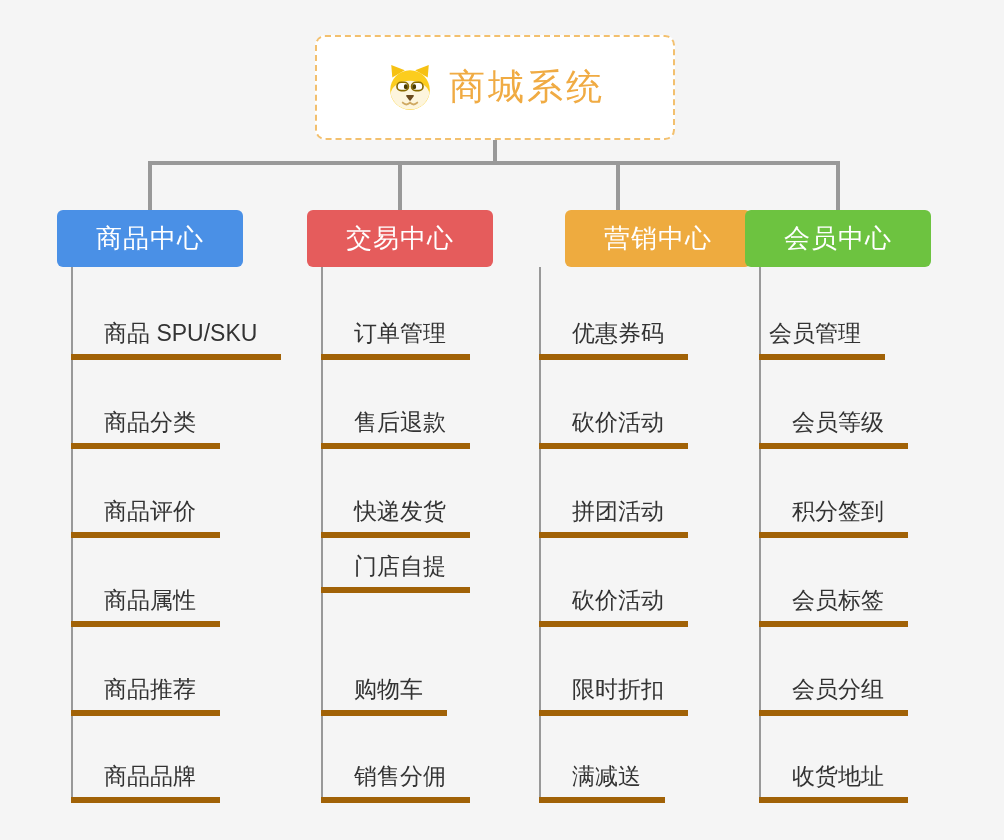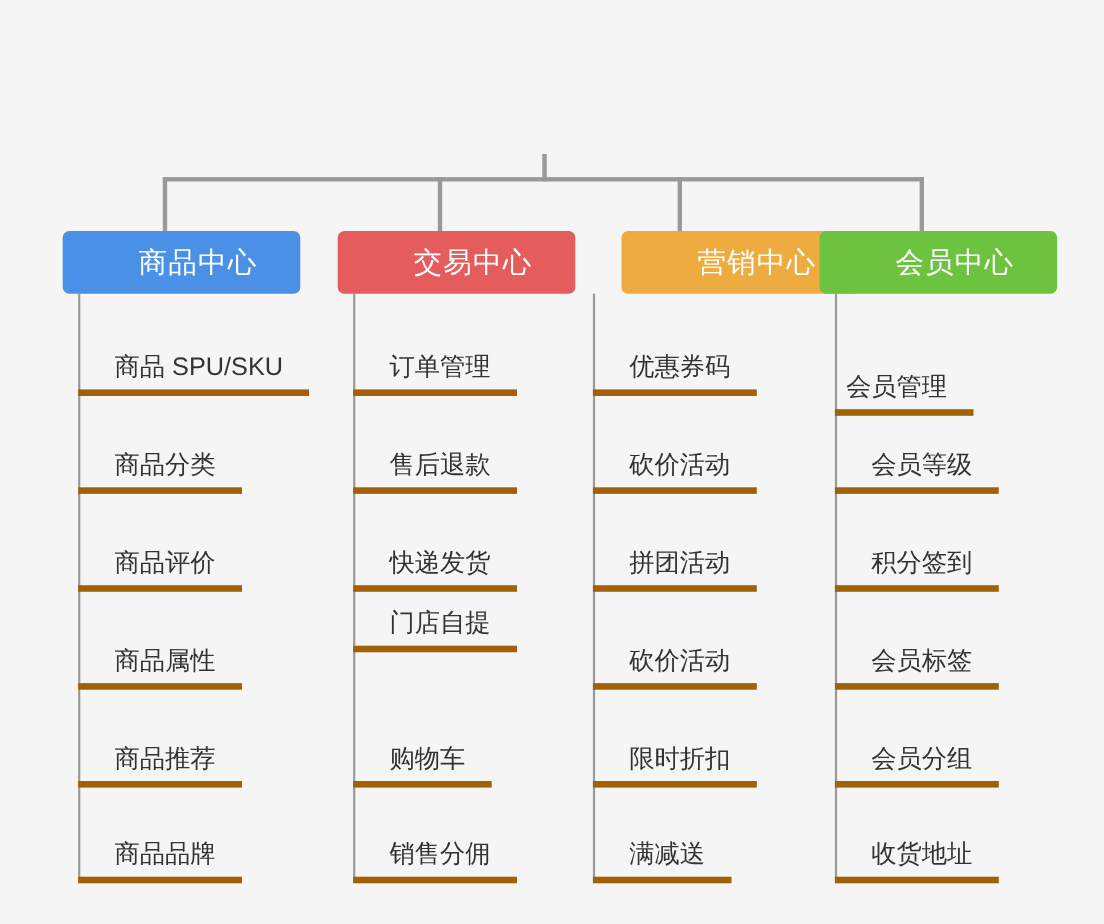--- a/index.html
+++ b/index.html
@@ -29,41 +29,55 @@
   .conn-root-stub{left:493px;top:140px;width:4px;height:25px;}
   .conn-bus{left:148px;top:161px;width:692px;height:4px;}
   .conn-stub{top:161px;width:4px;height:49px;}
 
   
   .branch-box{
     position:absolute;top:210px;width:186px;height:57px;
     border-radius:6px;color:#ffffff;font-size:26px;letter-spacing:1px;
     display:flex;align-items:center;justify-content:center;
     white-space:nowrap;
-    padding-left:30px;
   }
 
   
   .trunk{
     position:absolute;top:267px;width:2px;height:534px;background:#999999;
   }
   .leaf{
     position:absolute;
     box-sizing:border-box;
     padding:0 24px 6px 33px;
     border-bottom:6px solid #a16207;
     font-size:23px;line-height:30px;color:#333333;
     white-space:nowrap;
   }
 </style>
 </head>
 <body>
 
 <div class="canvas">
 
+  <div class="root-node">
+    <svg class="dog-icon" viewBox="0 0 48 48" xmlns="http://www.w3.org/2000/svg">
+      <path d="M7 14 L6 2 L19 7 Z" fill="#f6c113"></path>
+      <path d="M41 14 L42 2 L29 7 Z" fill="#f6c113"></path>
+      <circle cx="24" cy="26" r="19" fill="#fccd1e"></circle>
+      <path d="M5.5 30 A19 19 0 0 0 42.5 30 A17 12 0 0 0 5.5 30 Z" fill="#fdf5dd"></path>
+      <rect x="11.5" y="18.5" width="11" height="8" rx="4" fill="#ffffff" stroke="#8a6b00" stroke-width="1.6"></rect>
+      <rect x="25.5" y="18.5" width="11" height="8" rx="4" fill="#ffffff" stroke="#8a6b00" stroke-width="1.6"></rect>
+      <rect x="18.2" y="20.5" width="3.6" height="4.5" rx="1.5" fill="#4a3a00"></rect>
+      <rect x="26.2" y="20.5" width="3.6" height="4.5" rx="1.5" fill="#4a3a00"></rect>
+      <path d="M21 31.5 h6 l-3 4 Z" fill="#6b4a1f" stroke="#6b4a1f" stroke-width="1.5" stroke-linejoin="round"></path>
+      <path d="M17 38 q3.5 3.5 7 0 q3.5 3.5 7 0" fill="none" stroke="#cfa963" stroke-width="1.8" stroke-linecap="round"></path>
+    </svg>
+    <span class="root-title">商城系统</span>
+  </div>
 
   <div class="conn conn-root-stub"></div>
   <div class="conn conn-bus"></div>
   <div class="conn conn-stub" style="left:148px"></div>
   <div class="conn conn-stub" style="left:398px"></div>
   <div class="conn conn-stub" style="left:616px"></div>
   <div class="conn conn-stub" style="left:836px"></div>
 
   <div id="branches">
       <div class="branch-box" style="left: 57px; background: rgb(74, 144, 230);">商品中心</div>
@@ -85,20 +99,20 @@
       <div class="branch-box" style="left: 525px; background: rgb(238, 171, 63); margin-left: 40px;">营销中心</div>
       <div class="trunk" style="left: 539px;"></div>
       <div class="leaf" style="left: 539px; top: 318px;">优惠券码</div>
       <div class="leaf" style="left: 539px; top: 407px;">砍价活动</div>
       <div class="leaf" style="left: 539px; top: 496px;">拼团活动</div>
       <div class="leaf" style="left: 539px; top: 585px;">砍价活动</div>
       <div class="leaf" style="left: 539px; top: 674px;">限时折扣</div>
       <div class="leaf" style="left: 539px; top: 761px;">满减送</div>
       <div class="branch-box" style="left: 745px; background: rgb(109, 195, 64);">会员中心</div>
       <div class="trunk" style="left: 759px;"></div>
-      <div class="leaf" style="left: 759px; top: 336px; padding-left: 10px;">会员管理</div>
+      <div class="leaf" style="left: 759px; top: 318px; padding-left: 10px;">会员管理</div>
       <div class="leaf" style="left: 759px; top: 407px;">会员等级</div>
       <div class="leaf" style="left: 759px; top: 496px;">积分签到</div>
       <div class="leaf" style="left: 759px; top: 585px;">会员标签</div>
       <div class="leaf" style="left: 759px; top: 674px;">会员分组</div>
       <div class="leaf" style="left: 759px; top: 761px;">收货地址</div>
     </div>
 </div>
 
 </body></html>

